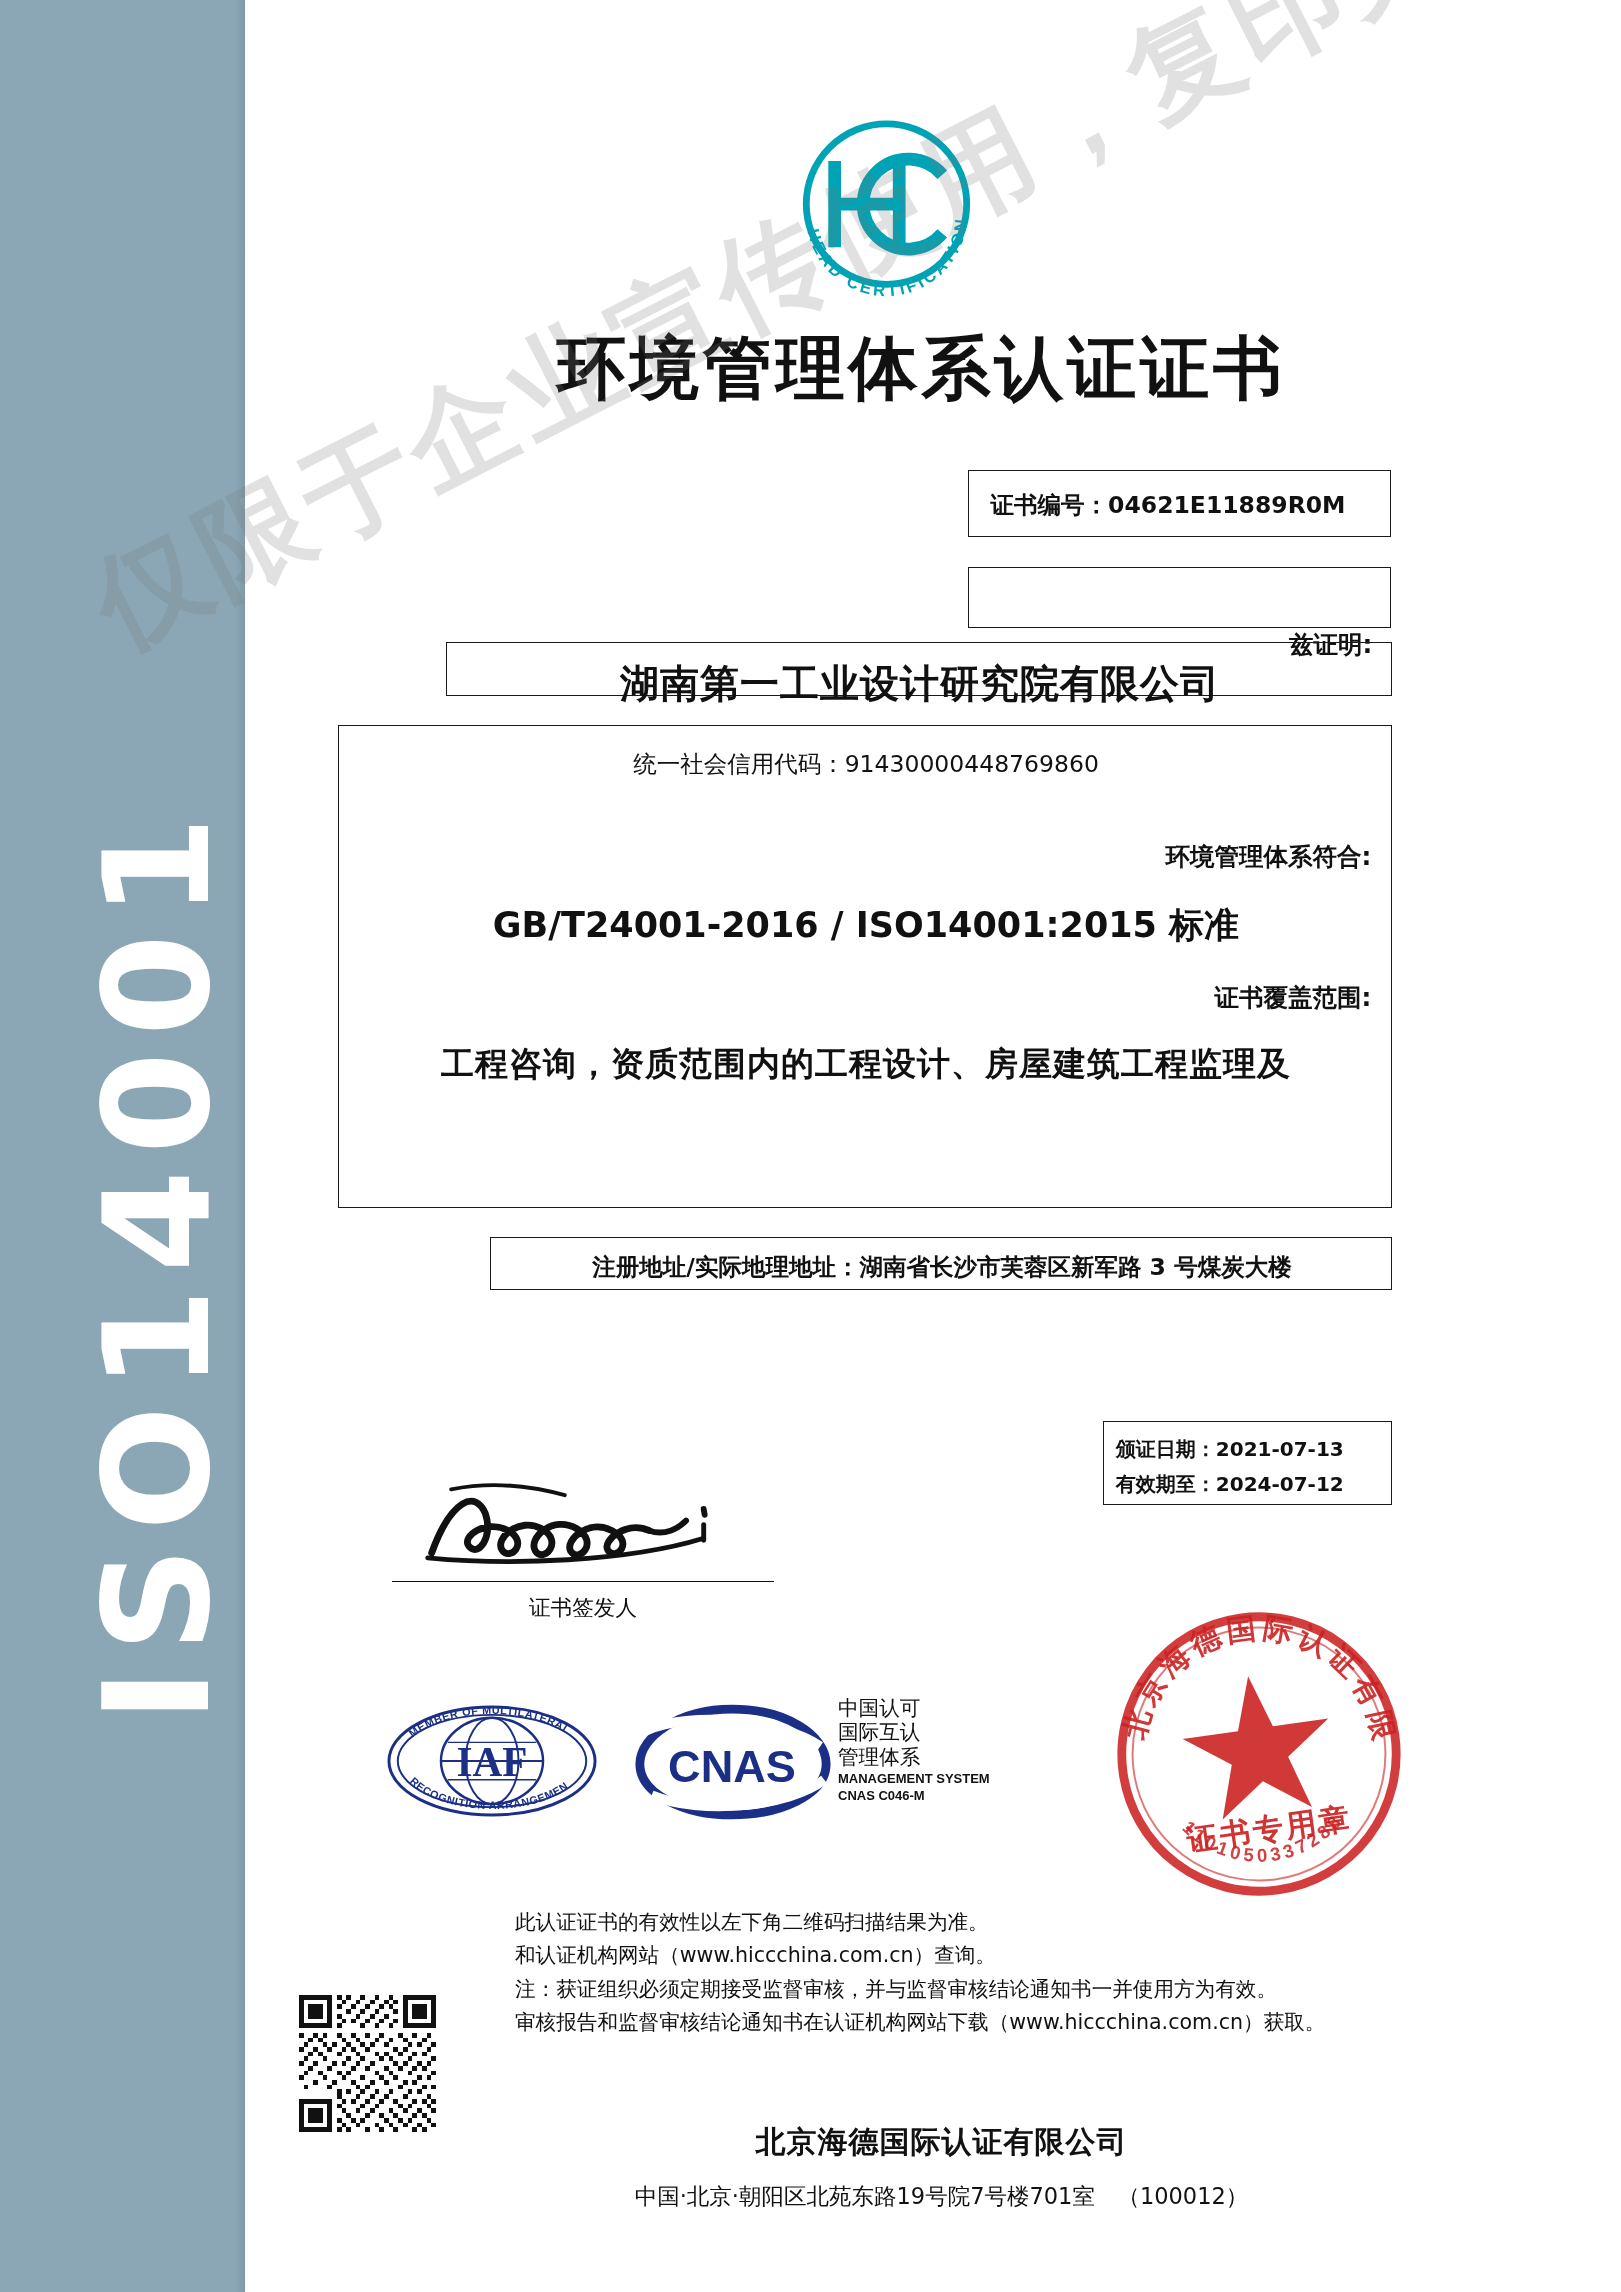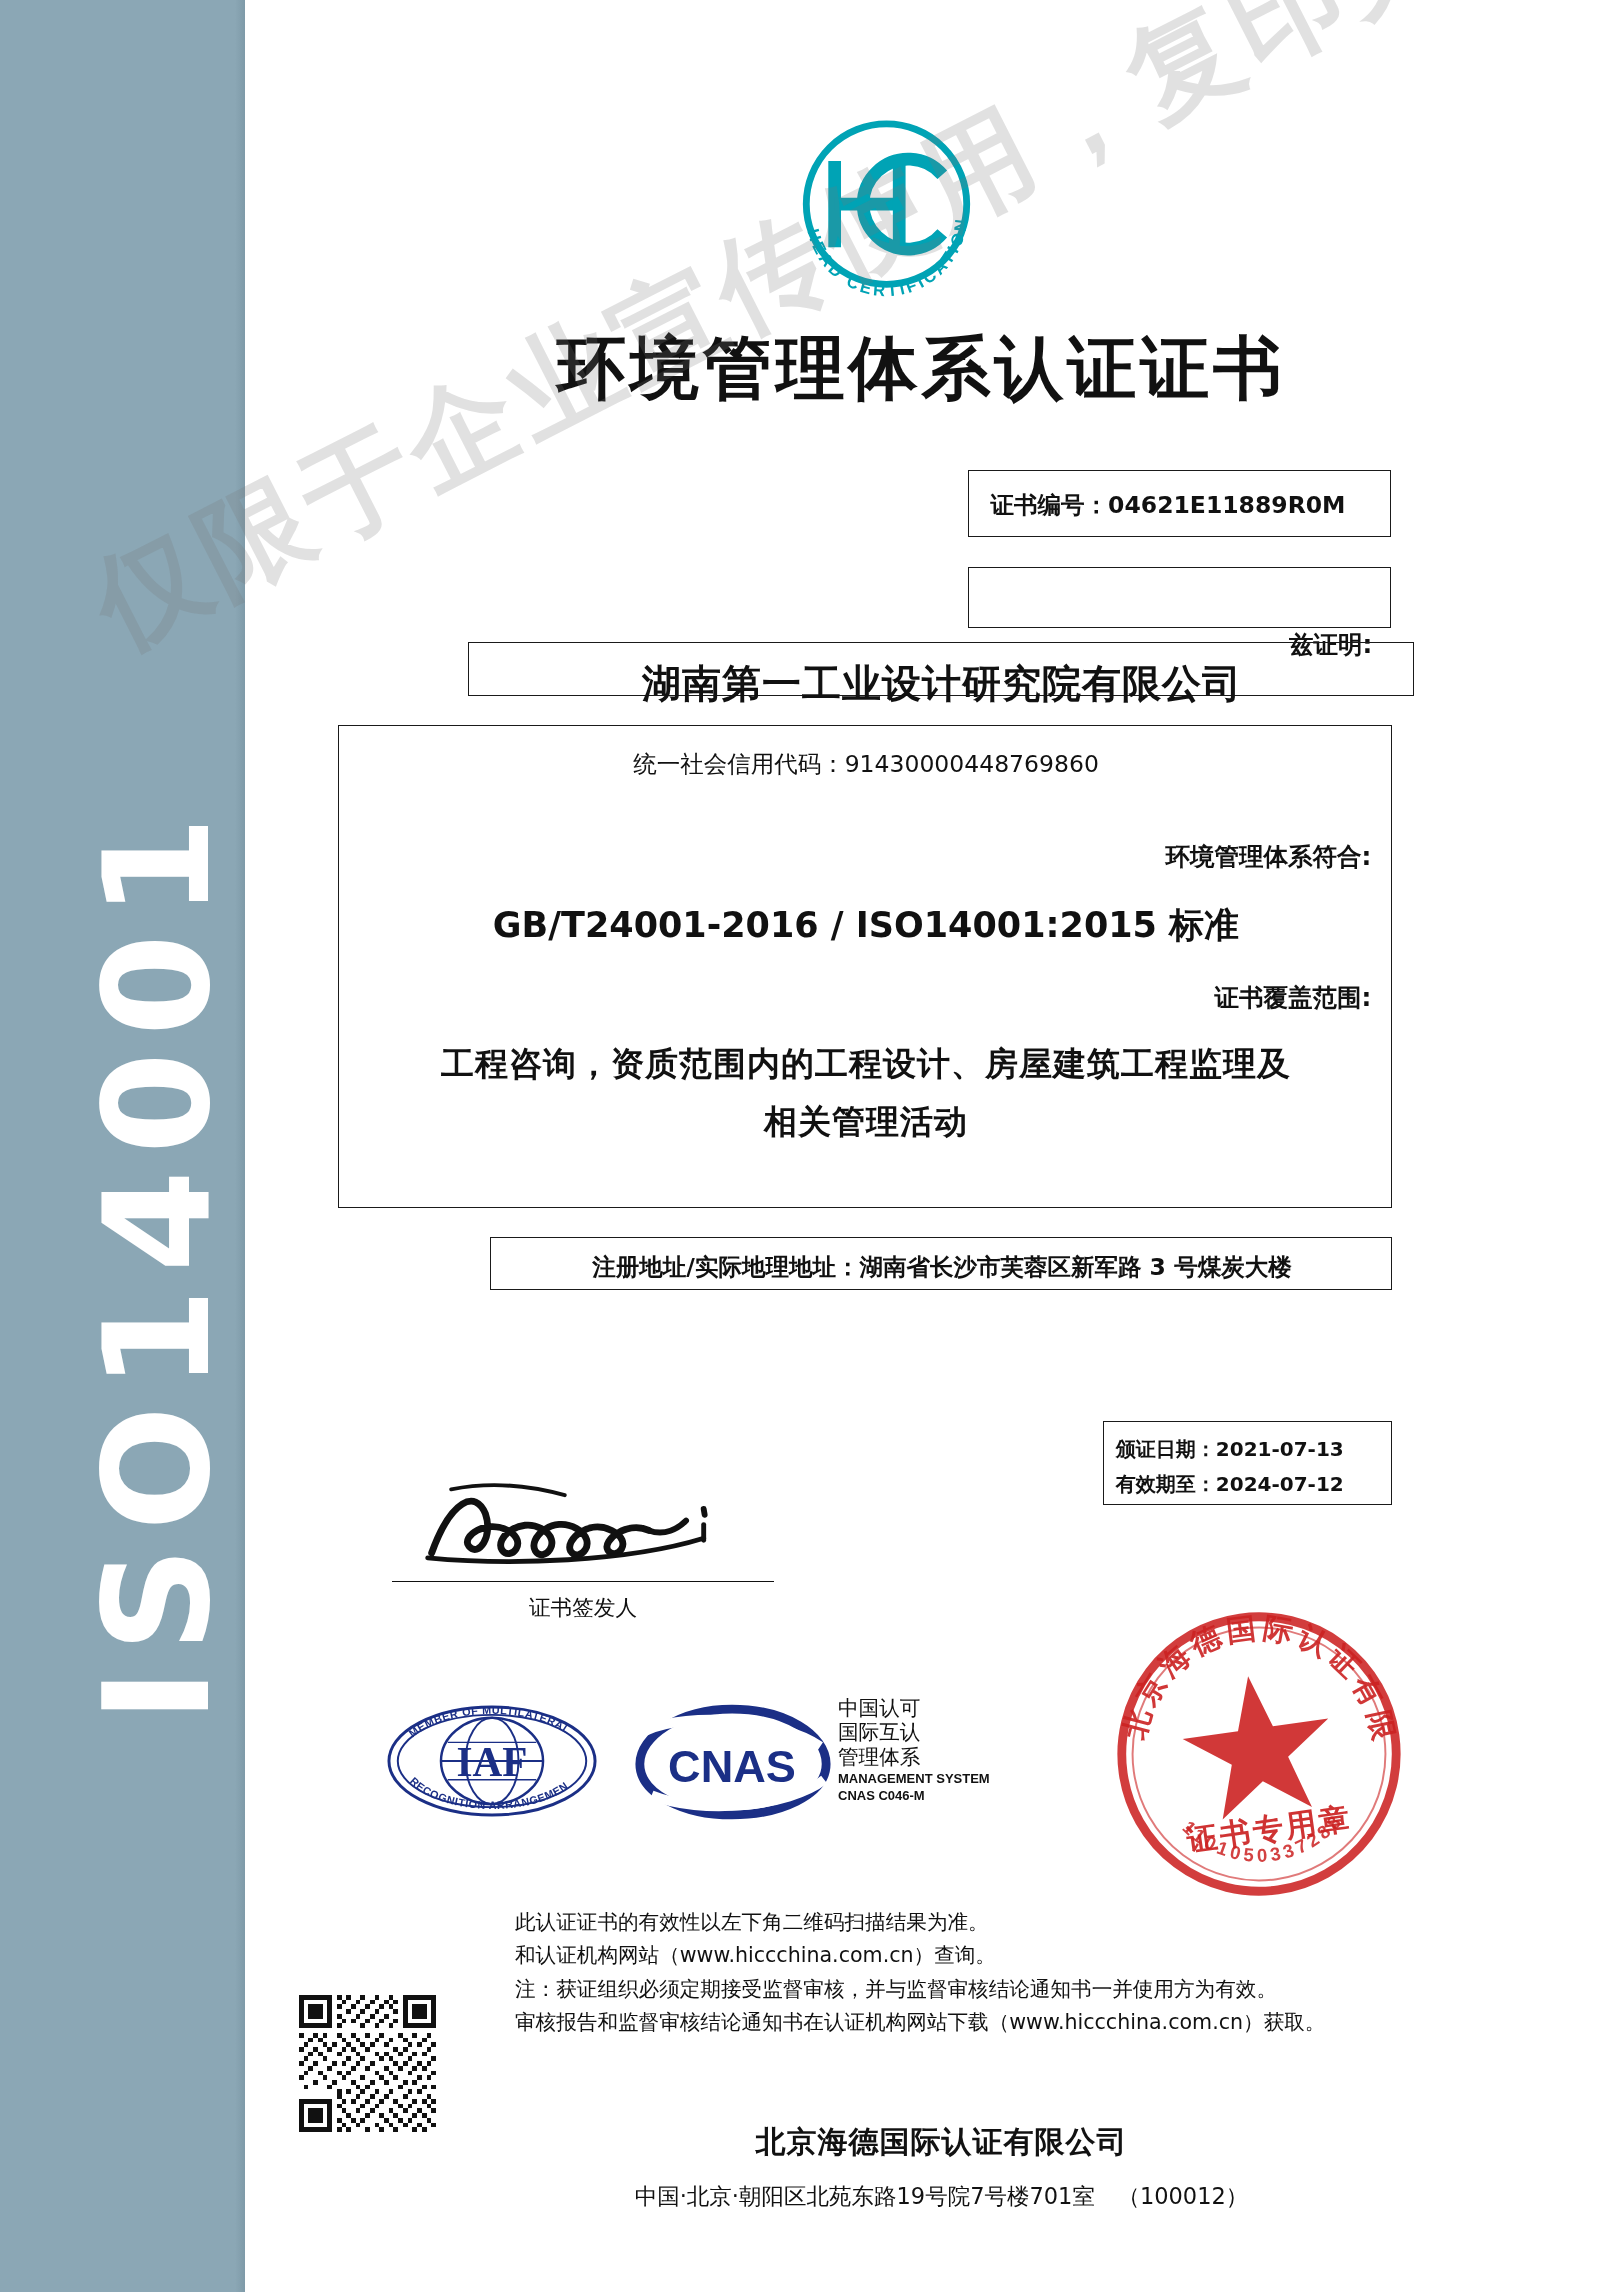--- a/index.html
+++ b/index.html
@@ -105,21 +105,21 @@
   }
   .hereby-text {
     position: absolute;
     right: 17.6px; top: 15.7px;
     font-size: 24.5px; font-weight: bold; color: #111;
     font-family: "DejaVu Sans", sans-serif;
     margin-top: 44px;
   }
 
   .box-company {
-    left: 468px; top: 642px; width: 946px; height: 54px;
+    left: 446px; top: 642px; width: 946px; height: 54px;
   }
   .company-text {
     position: absolute;
     left: 0; top: 13.7px; width: 946px;
     text-align: center;
     font-size: 39px; font-weight: bold; color: #111;
     letter-spacing: 1px;
     font-family: "DejaVu Sans", sans-serif;
   }
 
@@ -310,21 +310,20 @@
 <div class="box box-company">
   <div class="company-text">湖南第一工业设计研究院有限公司</div>
 </div>
 
 <div class="box box-mid">
   <div class="credit-code"><span>统一社会信用代码：</span><span>91430000448769860</span></div>
   <div class="conform-label">环境管理体系符合:</div>
   <div class="standard-text">GB/T24001-2016 / ISO14001:2015 标准</div>
   <div class="scope-label">证书覆盖范围:</div>
   <div class="scope-line scope-line-1">工程咨询，资质范围内的工程设计、房屋建筑工程监理及</div>
-  <div class="scope-line scope-line-2">相关管理活动</div>
 </div>
 
 <div class="box box-address">
   <div class="address-text"><span>注册地址/实际地理地址：</span><span>湖南省长沙市芙蓉区新军路 3 号煤炭大楼</span></div>
 </div>
 
 <div class="box box-dates">
   <div class="date-line date-line-1">颁证日期：2021-07-13</div>
   <div class="date-line date-line-2">有效期至：2024-07-12</div>
 </div>

